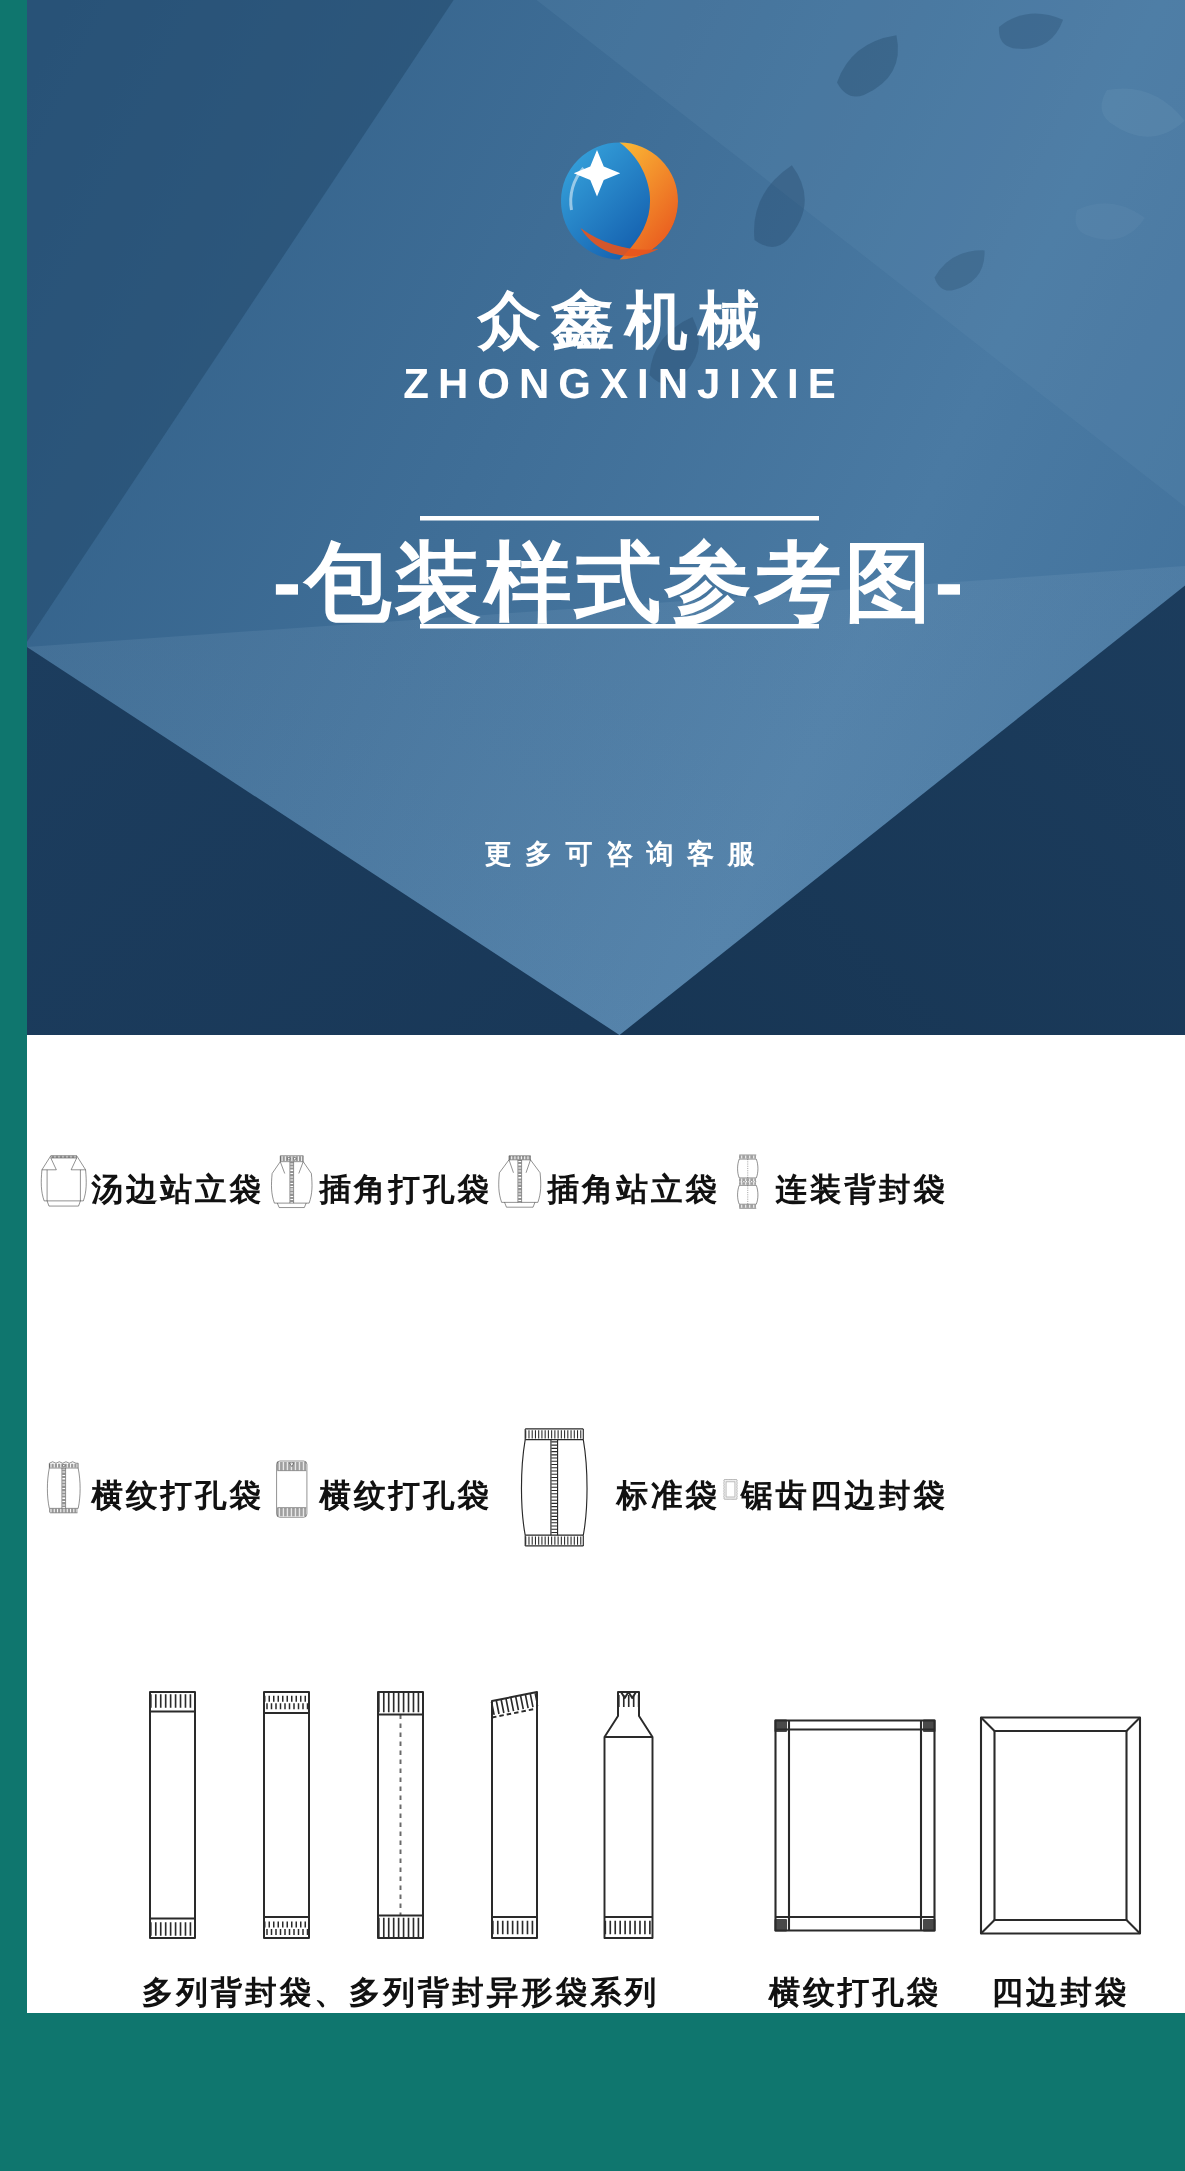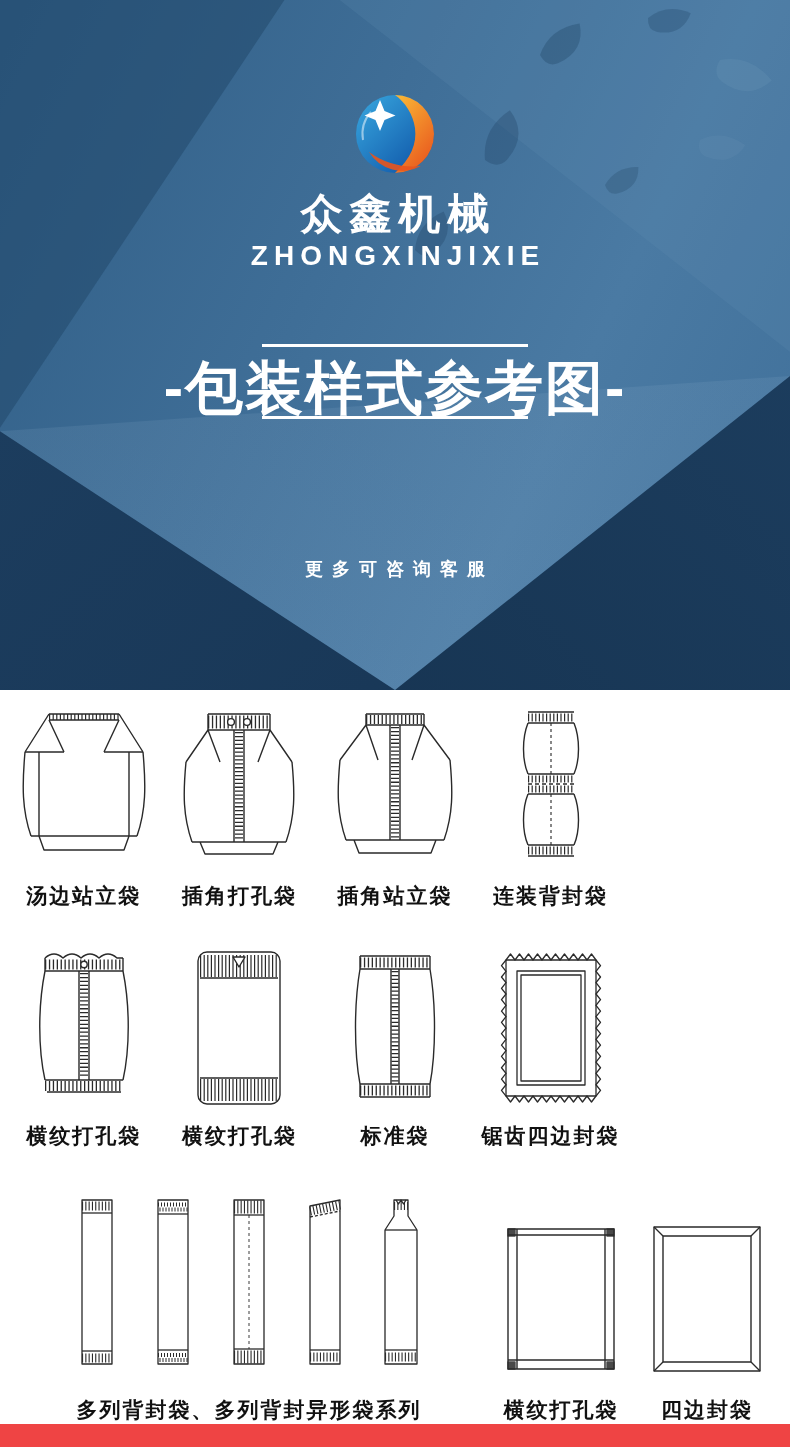--- a/index.html
+++ b/index.html
@@ -1,18 +1,18 @@
 <!DOCTYPE html>
 <html><head>
 <meta charset="utf-8">
 <style>
   * { margin:0; padding:0; box-sizing:border-box; }
   html,body { background:#ffffff; }
   body { width:790px; font-family:"Liberation Sans","DejaVu Sans",sans-serif; }
-  .page { position:relative; width:790px; height:1447px; background:#ef4444; overflow:hidden; }
+  .page { position:relative; width:790px; height:1447px; background:#0f766e; overflow:hidden;padding-left:18px; }
 
   
   .hero { position:relative; width:790px; height:690px; overflow:hidden;
           background:linear-gradient(115deg,#305e86 0%,#3f6e97 40%,#4a7aa3 68%,#3f6f99 100%); }
   .hero .layer { position:absolute; inset:0; }
   .shade-topleft  { background:#1f4568; clip-path:polygon(0 0,36% 0,0 62%); opacity:.5; }
   .shade-topright { background:#5e8bb0; clip-path:polygon(43% 0,100% 0,100% 51%); opacity:.22; }
   .v-left  { background:linear-gradient(135deg,#1e4062,#173554); clip-path:polygon(0 62.5%,50% 100%,0 100%); }
   .v-right { background:linear-gradient(225deg,#1e4062,#15324f); clip-path:polygon(100% 54.5%,100% 100%,50% 100%); }
   .v-center { background:linear-gradient(180deg,rgba(255,255,255,.04),rgba(150,185,215,.16)); clip-path:polygon(0 62.5%,100% 54.5%,50% 100%); }
@@ -25,30 +25,30 @@
   .rule { position:absolute; left:50%; transform:translateX(-50%); width:266px; height:3px; background:#ffffff; }
   .rule-top { top:344px; }
   .rule-bottom { top:416px; }
   .page-title { position:absolute; top:350px; width:100%; font-size:58px; font-weight:700; letter-spacing:2px; }
   .hero-note { position:absolute; top:557px; width:100%; font-size:18px; font-weight:700; letter-spacing:9px; text-indent:9px; }
 
   
   .gallery { padding:14px 6px 0 6px; background:#ffffff; }
   .grid-row { display:flex; }
   .grid-row + .grid-row { margin-top:34px; }
-  .cell { width:20%; display:flex; flex-direction:column; align-items:center; }
+  .cell { width:20%; display:flex; flex-direction:row; align-items:center; }
   .cell svg { display:block; }
   figcaption, .group-caption { margin-top:8px; font-size:21px; font-weight:700; letter-spacing:2px; color:#111111; white-space:nowrap; }
 
   .row-bottom { margin-top:42px; display:flex; align-items:flex-end; padding:0 12px; justify-content:space-between; }
   .group { display:flex; flex-direction:column; align-items:center; width:462px; }
   .sticks { display:flex; gap:16px; align-items:flex-end; }
   .fig-bottom { display:flex; flex-direction:column; align-items:center; }
   .fig-bottom figcaption { margin-top:20px; }
-  .group-caption { margin-top:24px; }
+  .group-caption { margin-top:14px; }
 </style>
 </head>
 <body>
 
 <div class="page">
 
   <header class="hero">
     <div class="layer shade-topleft"></div>
     <div class="layer shade-topright"></div>
     <div class="layer v-left"></div>

